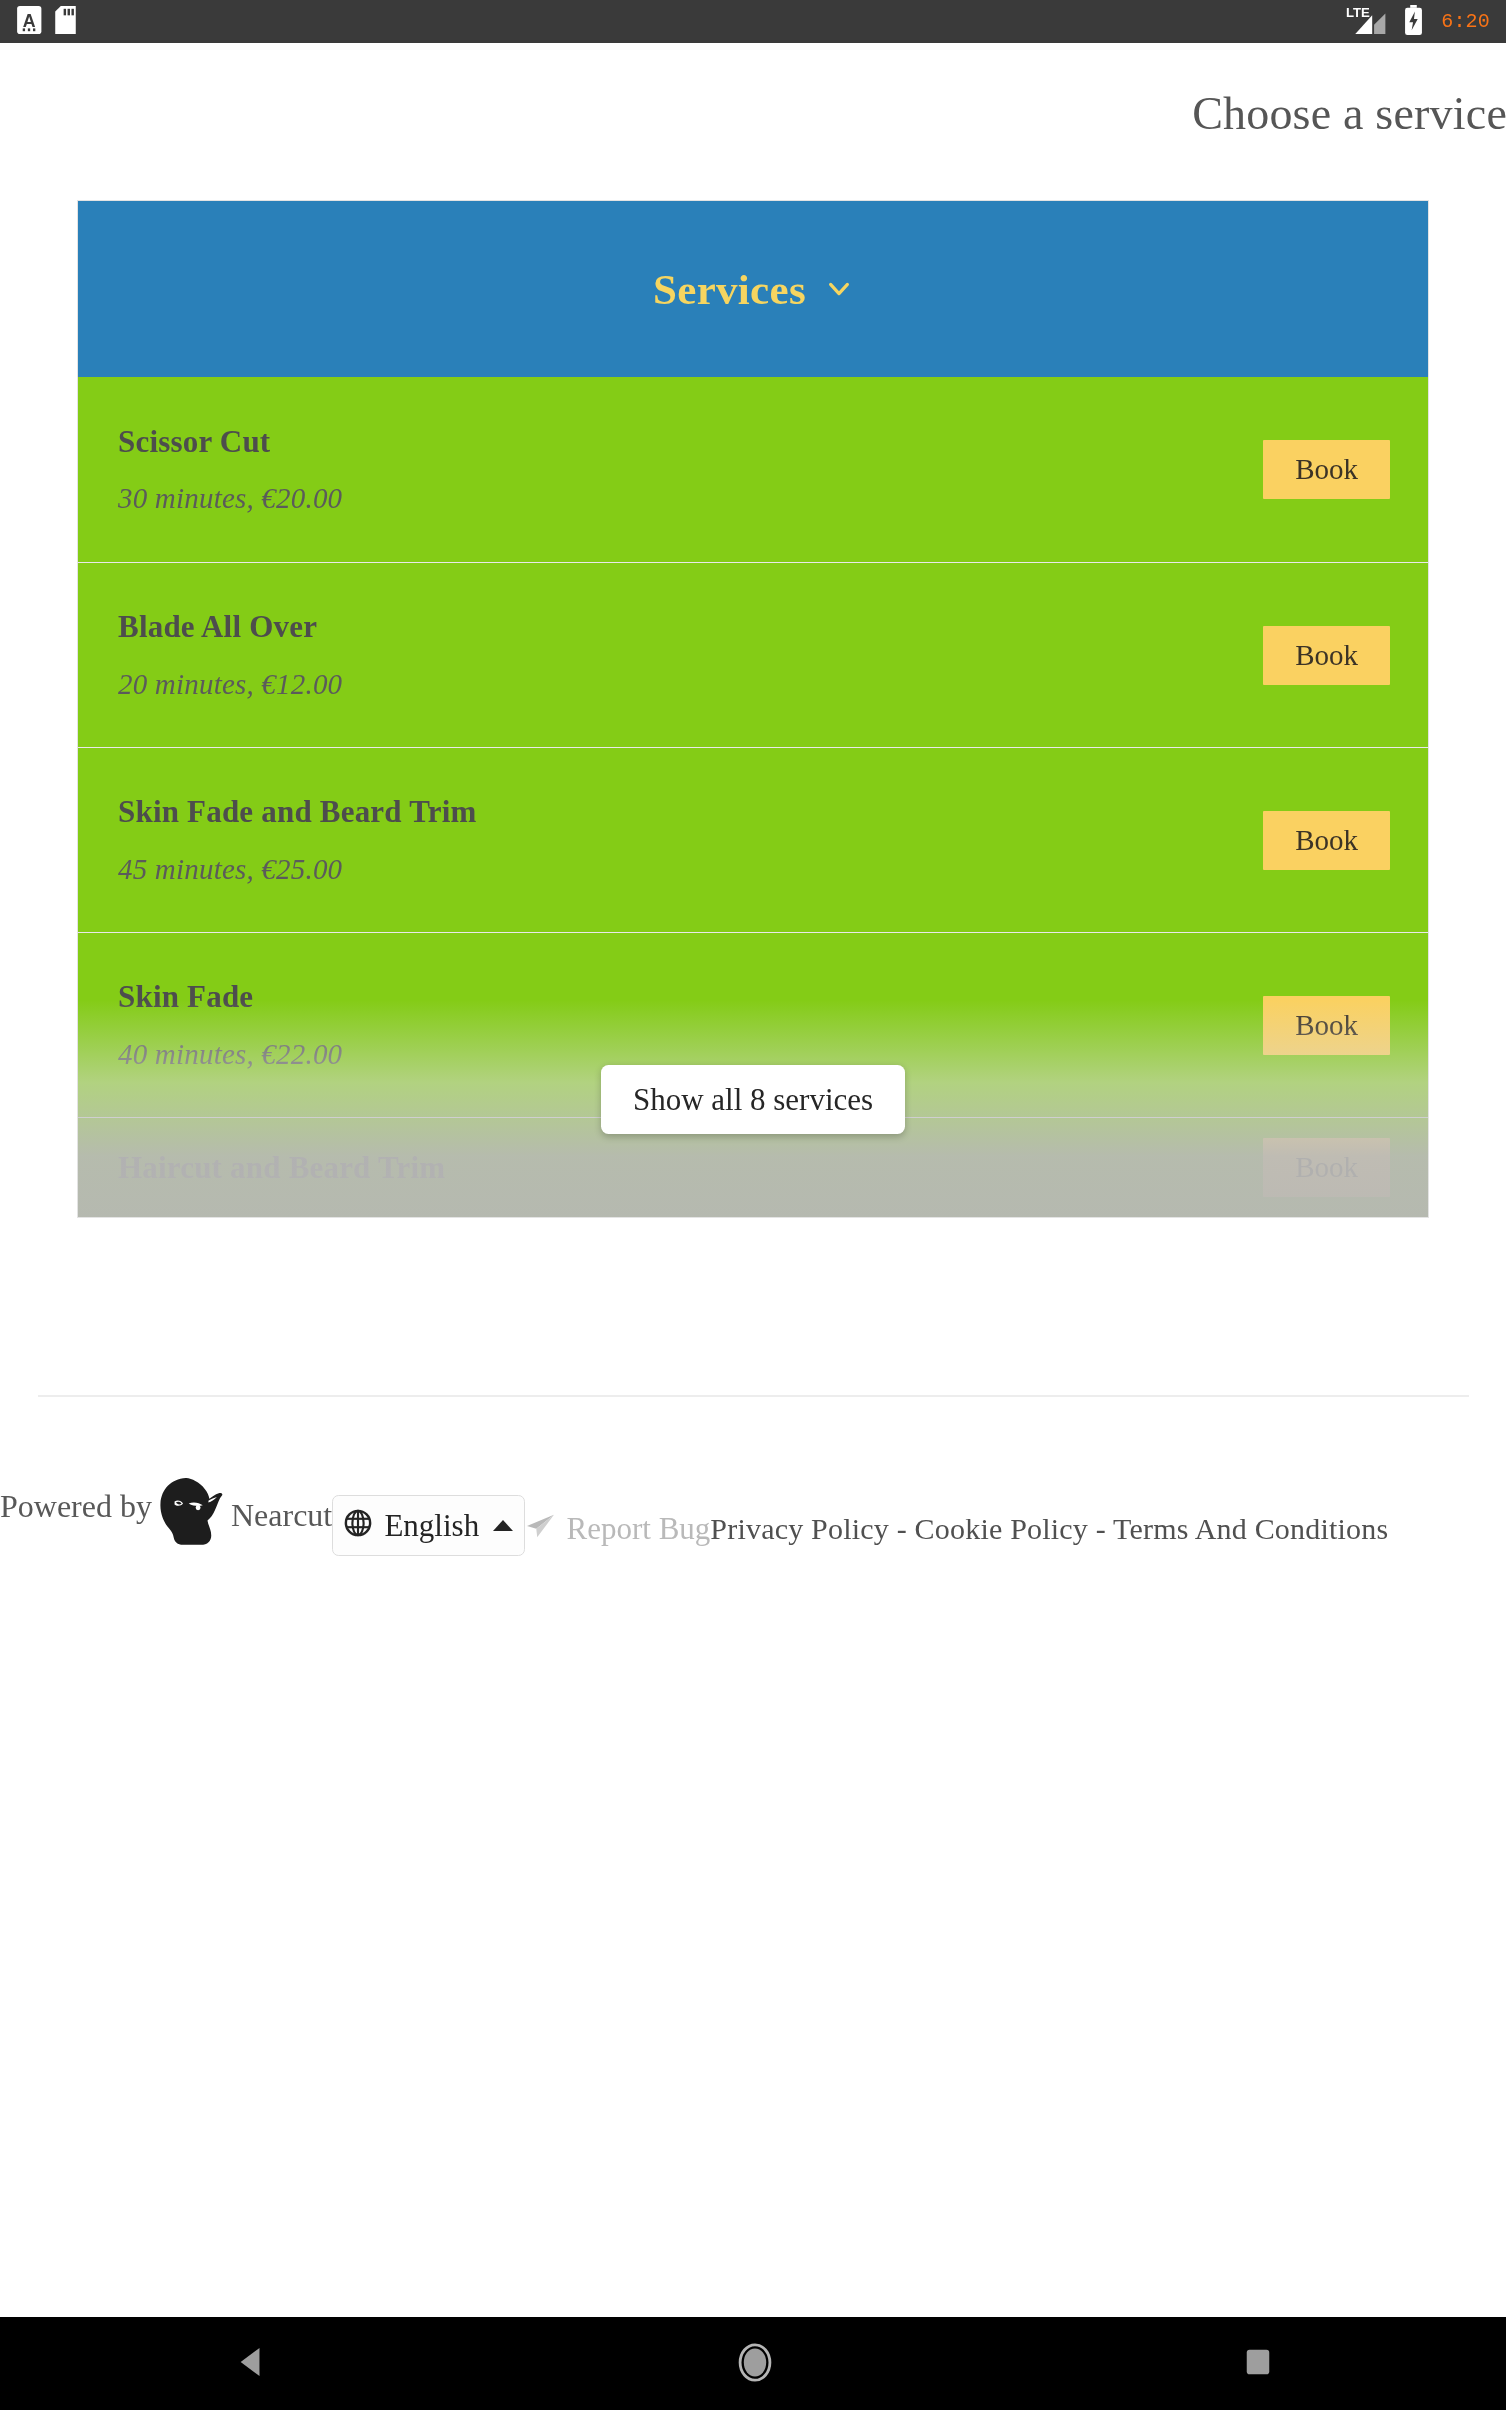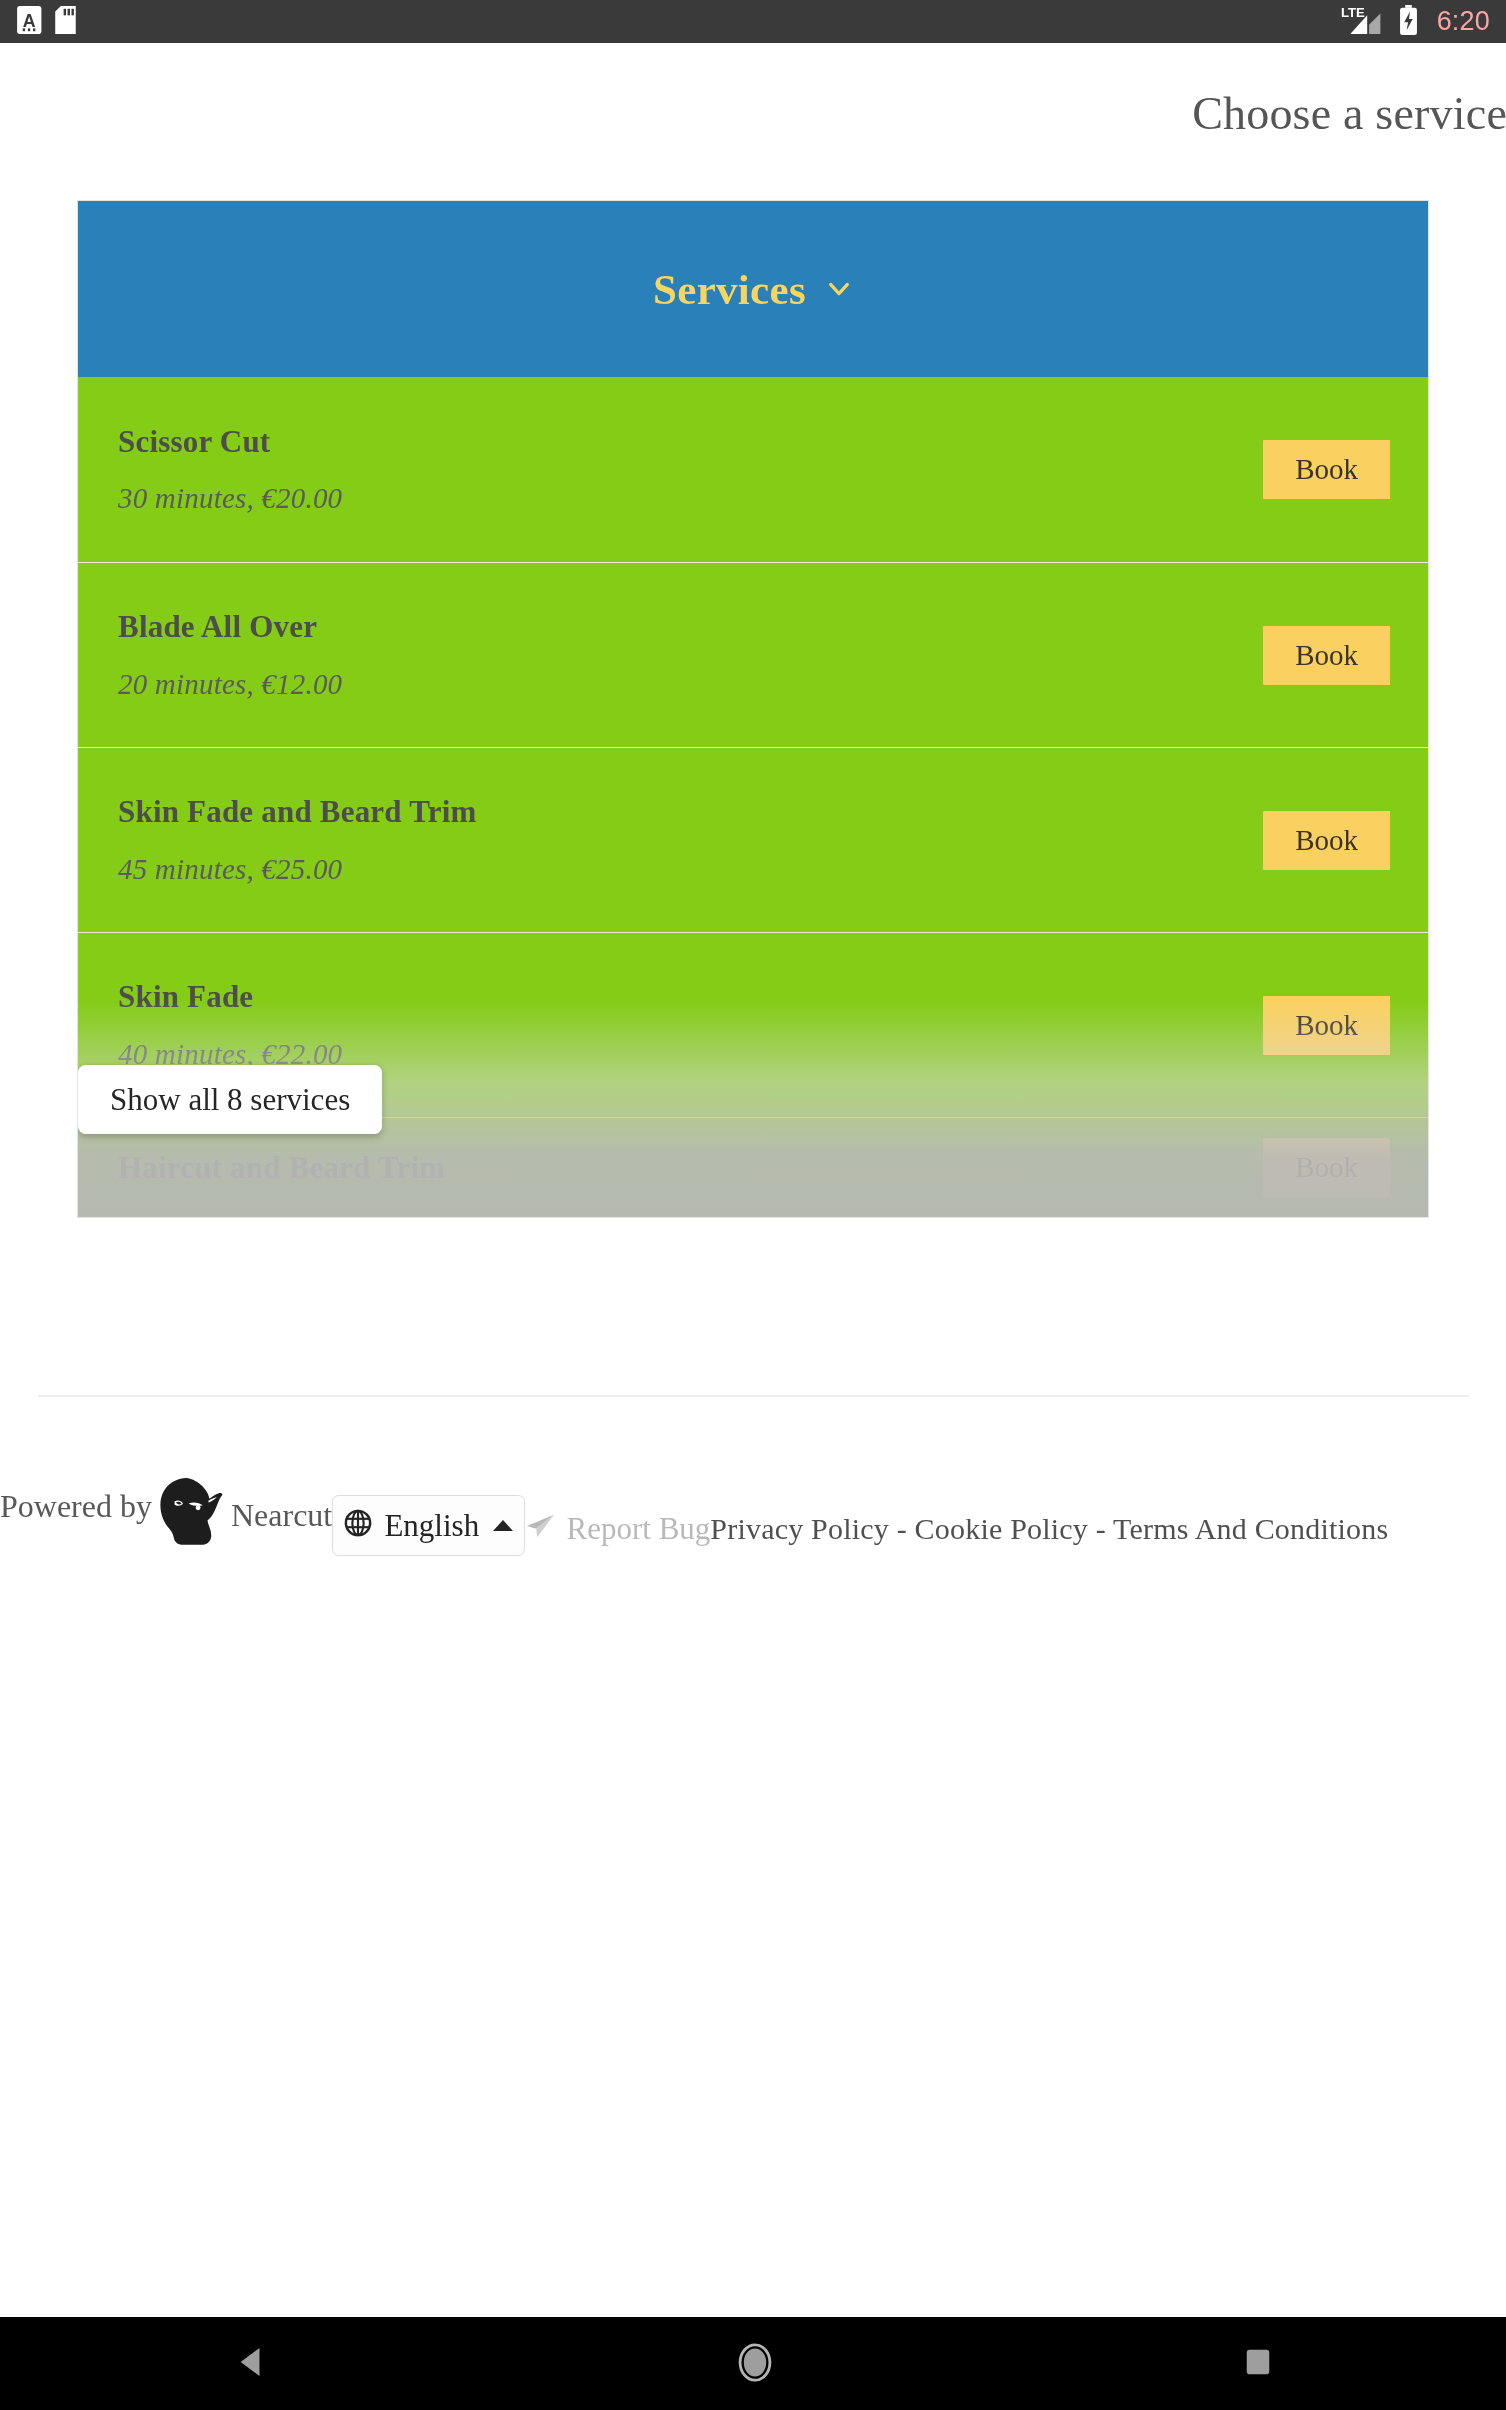--- a/index.html
+++ b/index.html
@@ -30,23 +30,23 @@
     justify-content: space-between;
     padding: 0 17px;
   }
   .status-left, .status-right {
     display: flex;
     align-items: center;
     gap: 13px;
   }
   .sb-icon { display: block; }
   .status-time {
-    color: #fca5a5;
-    font-family: Liberation Sans, sans-serif;
-    font-size: 27px;
+    color: #f97316;
+    font-family: Liberation Mono, monospace;
+    font-size: 20px;
     letter-spacing: 0.2px;
     margin-left: 5.6px;
   }
 
   
   .page-title {
     position: absolute;
     top: 87px; left: 0;
     width: 1507px;
     text-align: right;
@@ -145,21 +145,21 @@
                 rgba(215,215,215,0.55) 38%,
                 rgba(186,186,186,0.92) 72%,
                 rgba(184,184,184,0.95) 100%);
   }
 
   .show-all-wrap {
     position: absolute;
     left: 0; right: 0;
     bottom: 83px;
     display: flex;
-    justify-content: flex-start;
+    justify-content: center;
     z-index: 5;
   }
   .show-all-btn {
     background: #ffffff;
     border: none;
     border-radius: 7.5px;
     box-shadow: 0 2.8px 7.5px rgba(0,0,0,0.22);
     font-family: "Liberation Serif", serif;
     font-size: 31px;
     color: #262626;

